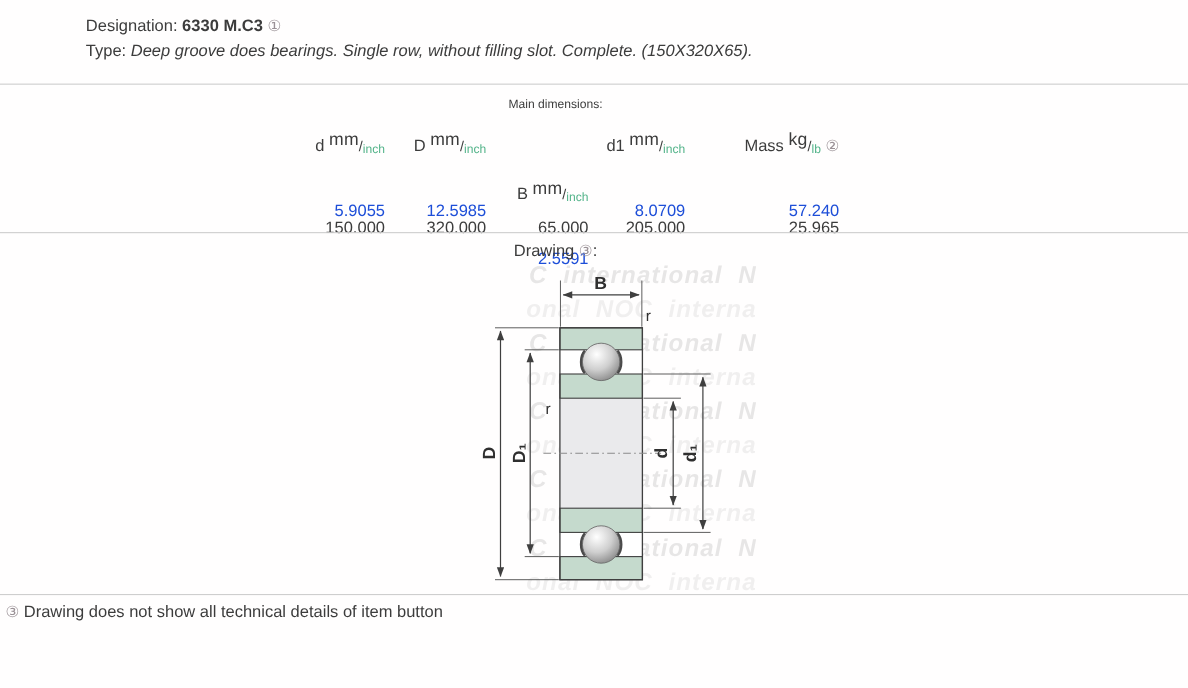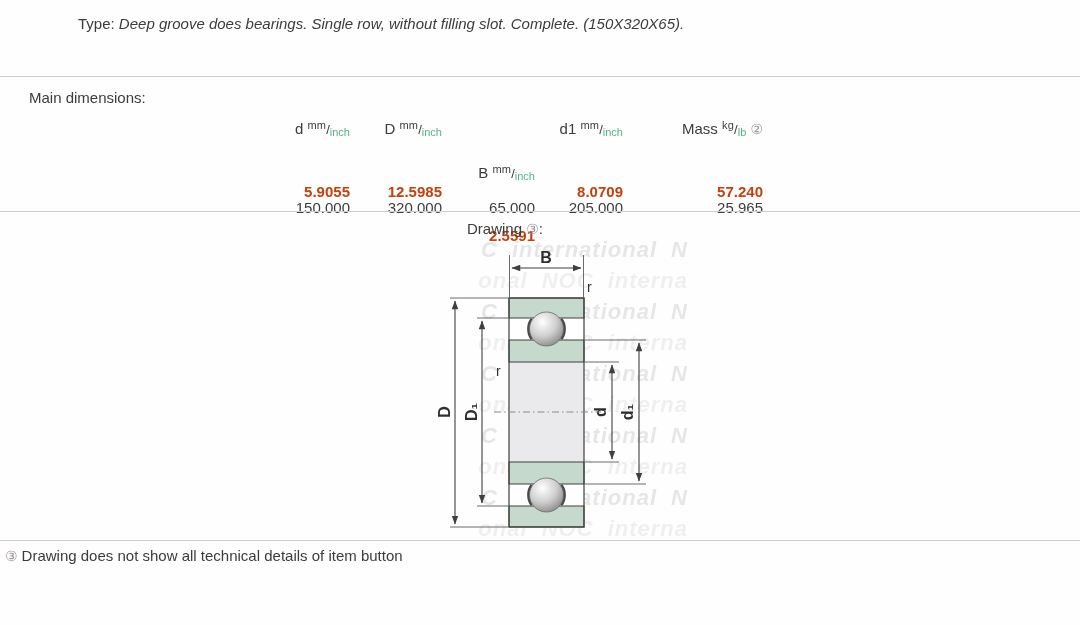--- a/index.html
+++ b/index.html
@@ -7,28 +7,28 @@
               font-family:"Liberation Sans", sans-serif; color:#3c3c3c; }
   .rule { position:absolute; left:0; width:1080px; height:0; border-top:1px solid #cecece; }
 
   
   #header { position:absolute; left:78px; top:12px; font-size:15px; line-height:23px; }
   .bold { font-weight:bold; }
   .italic { font-style:italic; }
   .ref { color:#9a9196; font-size:14px; }
 
   
-  #dims-title { position:absolute; left:0; top:89px; width:1010px; text-align:left; font-size:15px;padding-left:29px; }
+  #dims-title { position:absolute; left:0; top:89px; width:1010px; text-align:center; font-size:11px; }
   .dimrow { position:absolute; left:260px; display:flex; font-size:15px; }
   .dimrow .cell { text-align:right; }
   .c0{width:90px;} .c1{width:92px;} .c2{width:93px;margin-top:44px;} .c3{width:88px;} .c4{width:140px;}
   #row-head { top:119px; }
   #row-mm   { top:155px;align-items:flex-end; }
-  #row-inch { top:183px; color:#c2410c;font-weight:bold; }
-  .unit-top { font-size:11px; vertical-align:5px; letter-spacing:.2px; }
+  #row-inch { top:183px; color:#1d4ed8; }
+  .unit-top { font-size:16px; vertical-align:5px; letter-spacing:.2px; }
   .unit-slash { font-size:13px; }
   .unit-bot { font-size:11px; vertical-align:-2px; color:#52b389; }
   .hcell-label { font-size:15px; }
 
   
   #drawing-title { position:absolute; left:0; top:220px; width:1010px; text-align:center; font-size:15px; }
   #drawing-box { position:absolute; left:420px; top:238px; width:268px; height:302px; overflow:hidden; }
   .wm { position:absolute; left:0; width:268px; height:30px; line-height:30px; text-align:right;
         font-size:22px; font-weight:bold; font-style:italic; white-space:nowrap;
         letter-spacing:1px; word-spacing:7px; }
@@ -37,20 +37,25 @@
   #bearing-svg { position:absolute; left:420px; top:238px; }
 
   
   #footnotes { position:absolute; left:5px; top:544px; font-size:15px; line-height:24px; }
   #footnotes .ref { margin-right:4px; }
 </style>
 </head>
 <body>
 
 <div id="header">
+  <div>
+    <span>Designation:</span>
+    <span class="bold">6330 M.C3</span>
+    <span class="ref">①</span>
+  </div>
   <div>
     <span>Type:</span>
     <span class="italic">Deep groove does bearings. Single row, without filling slot. Complete. (150X320X65).</span>
   </div>
 </div>
 
 <div class="rule" style="top:76px"></div>
 
 <div id="dims-title">Main dimensions:</div>
 

